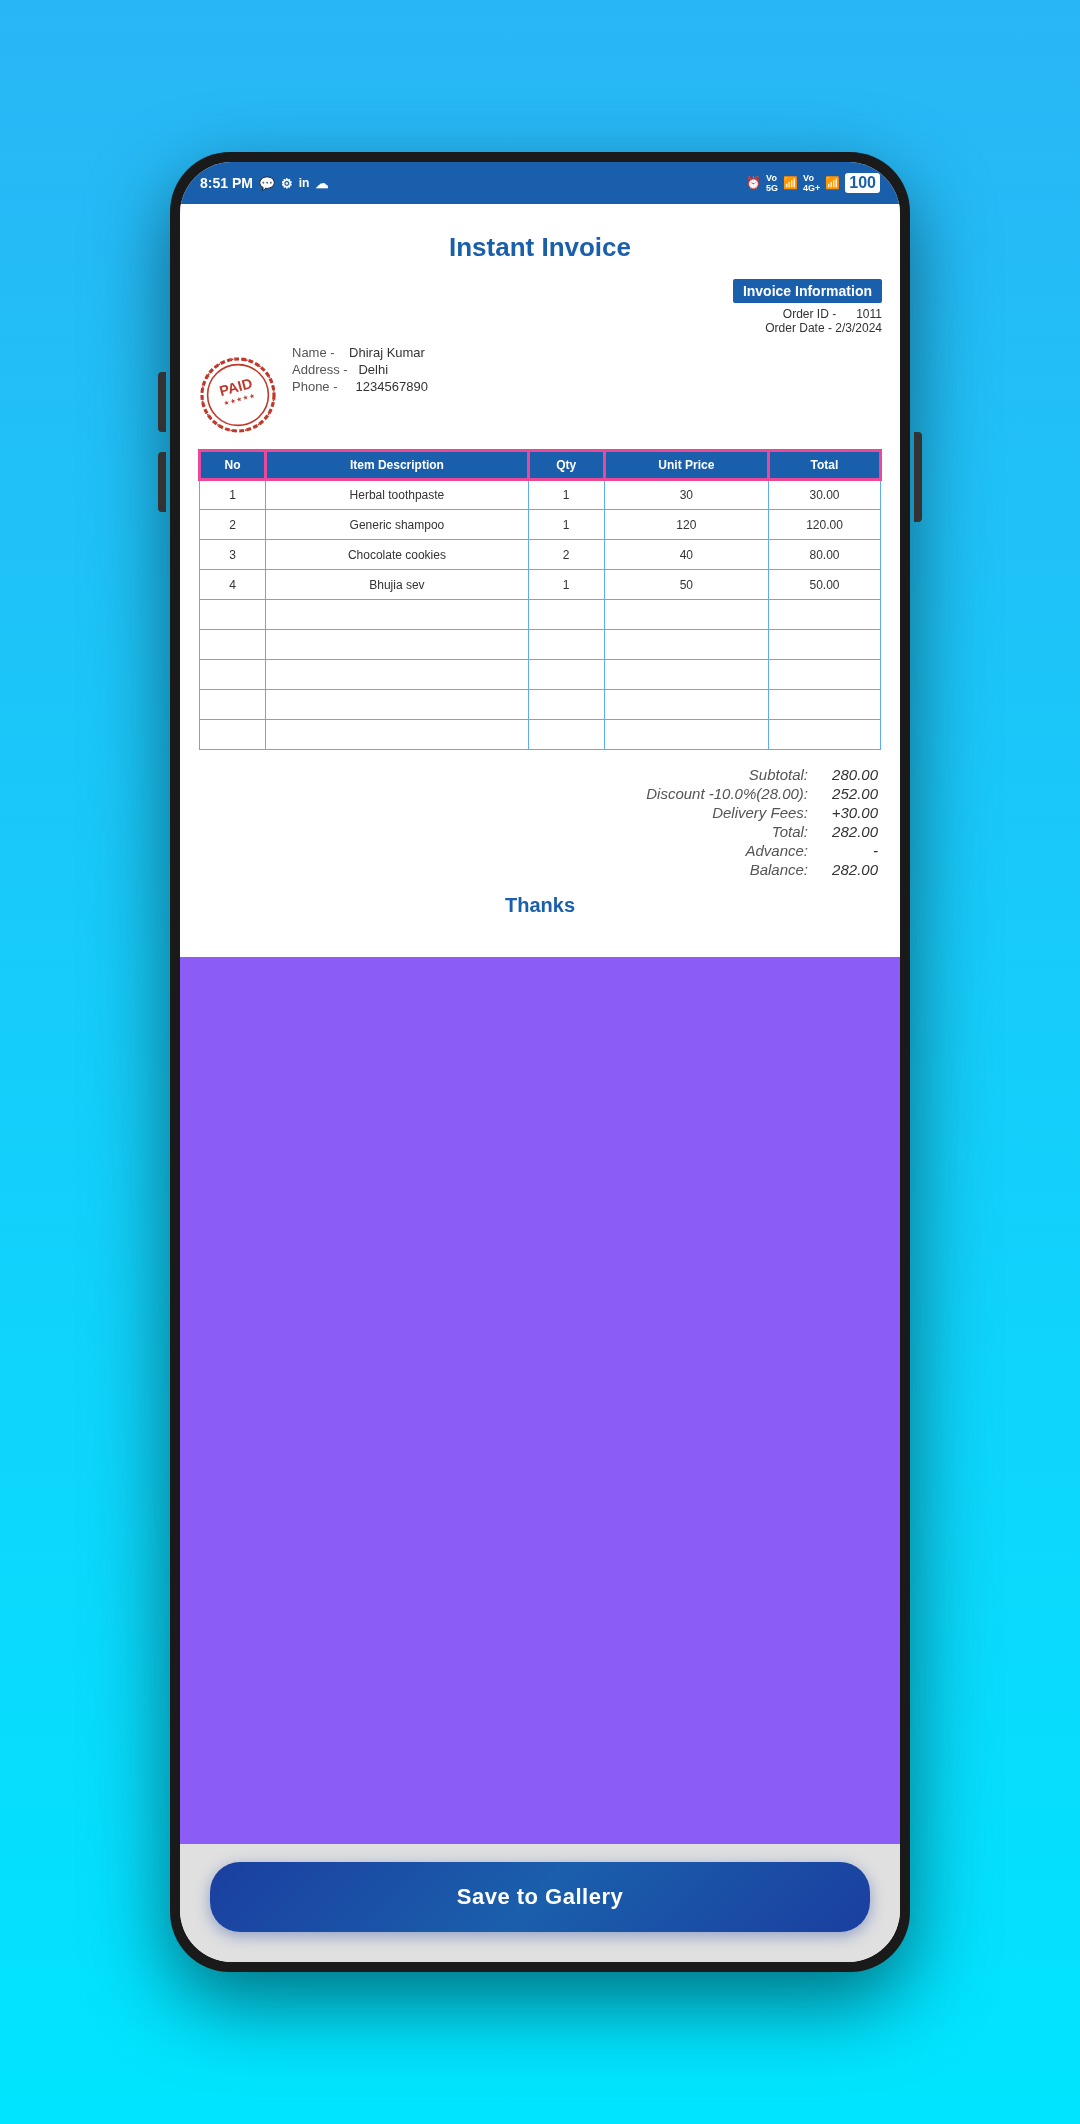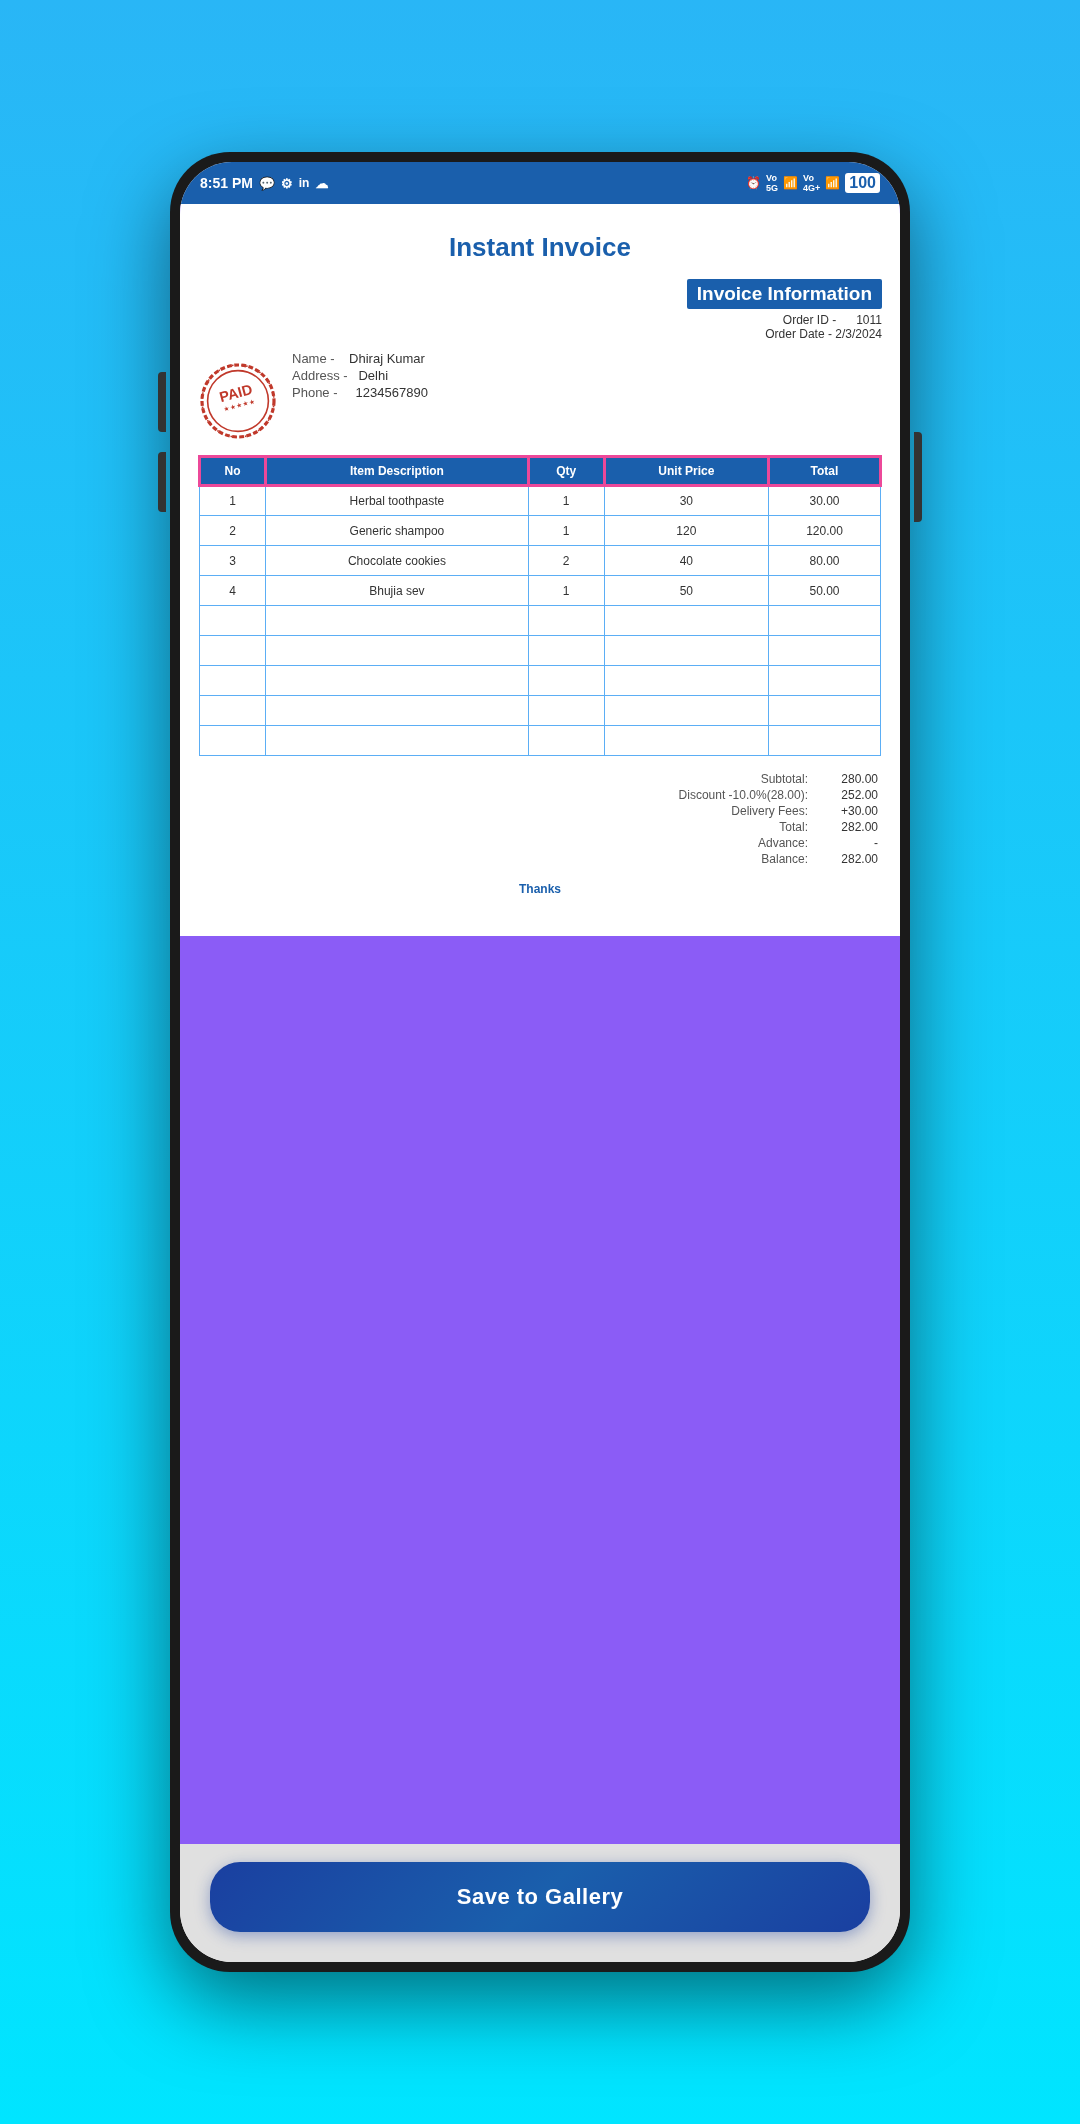--- a/index.html
+++ b/index.html
@@ -93,21 +93,21 @@
       font-weight: bold;
       color: #1a5fac;
       margin-bottom: 16px;
       padding-top: 8px;
     }
 
     .section-header {
       background: #1a5fac;
       color: white;
       padding: 4px 10px;
-      font-size: 19px;
+      font-size: 14px;
       font-weight: 600;
       border-radius: 2px;
     }
 
     .invoice-info {
       display: flex;
       flex-direction: column;
       align-items: flex-end;
       margin-bottom: 10px;
     }
@@ -198,40 +198,41 @@
     .summary-section {
       padding: 0 4px;
       margin-bottom: 16px;
     }
 
     .summary-row {
       display: flex;
       justify-content: flex-end;
       align-items: center;
       margin-bottom: 2px;
-      font-size: 12px;
+      font-size: 15px;
       color: #333;
+      font-style: italic;
     }
 
     .summary-row .s-label {
       text-align: right;
       color: #555;
       min-width: 220px;
     }
 
     .summary-row .s-value {
       min-width: 70px;
       text-align: right;
       font-weight: 500;
     }
 
     .thanks-text {
       text-align: center;
       color: #1a5fac;
-      font-size: 12px;
+      font-size: 20px;
       font-weight: 600;
       margin-top: 10px;
       margin-bottom: 10px;
     }
 
     
     .save-area {
       background: #e0e0e0;
       padding: 18px 30px 30px;
       display: flex;

